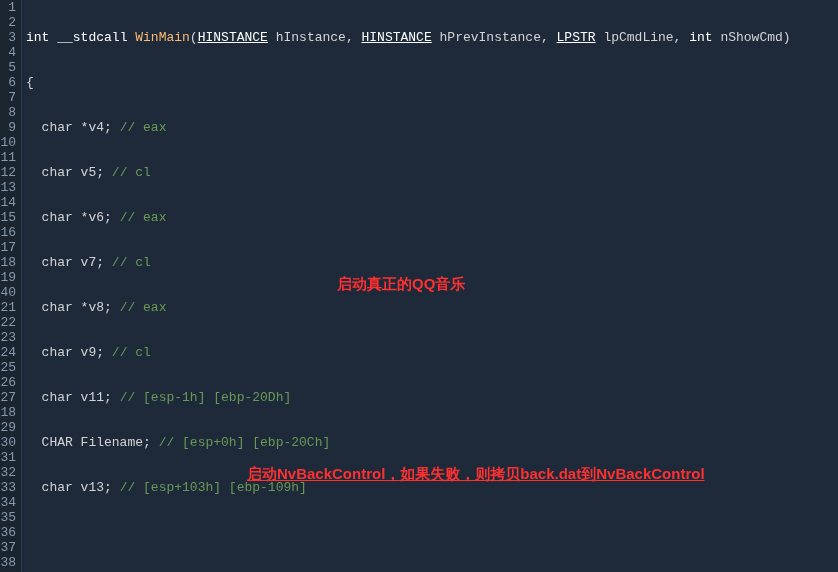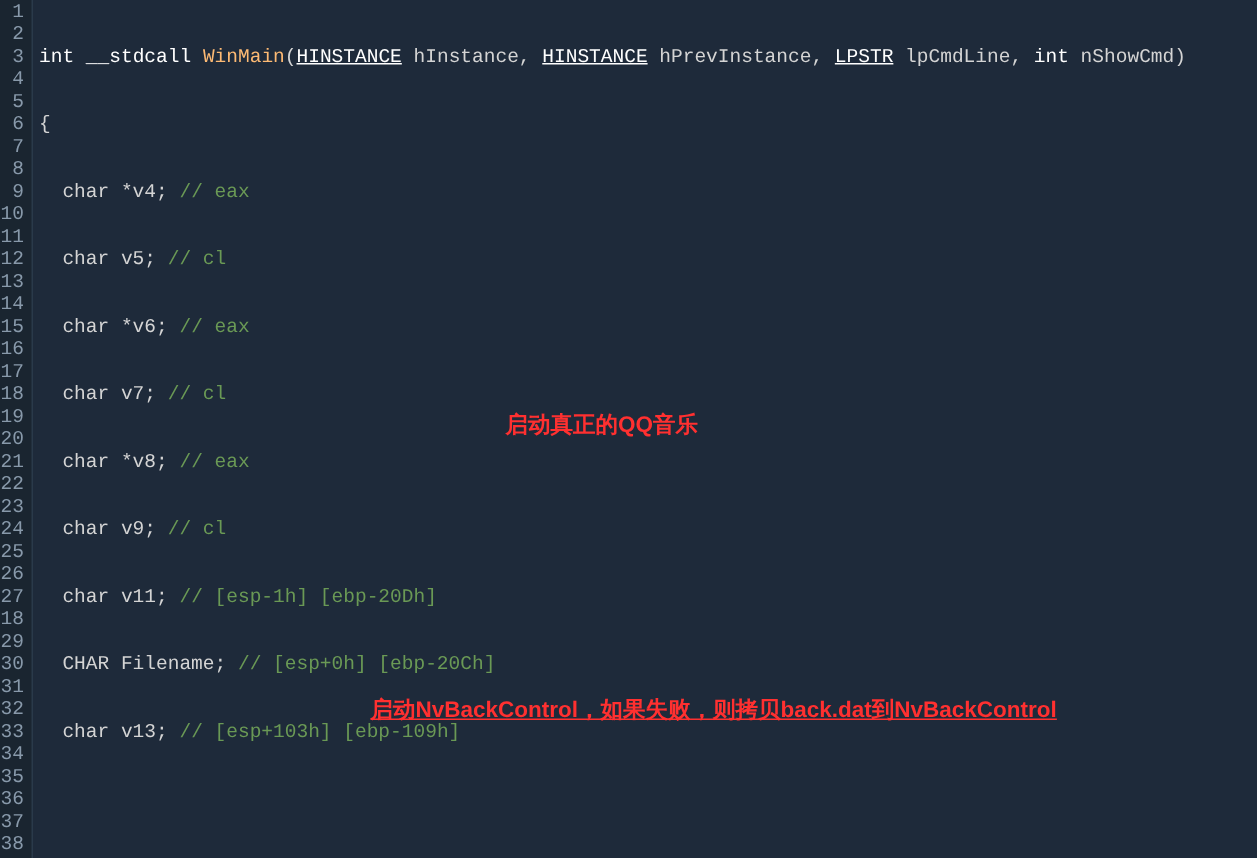--- a/index.html
+++ b/index.html
@@ -69,21 +69,21 @@
       <div>10</div>
       <div>11</div>
       <div>12</div>
       <div>13</div>
       <div>14</div>
       <div>15</div>
       <div>16</div>
       <div>17</div>
       <div>18</div>
       <div>19</div>
-      <div>20</div>
+      <div>40</div>
       <div>21</div>
       <div>22</div>
       <div>23</div>
       <div>24</div>
       <div>25</div>
       <div>26</div>
       <div>27</div>
       <div>18</div>
       <div>29</div>
       <div>30</div>

